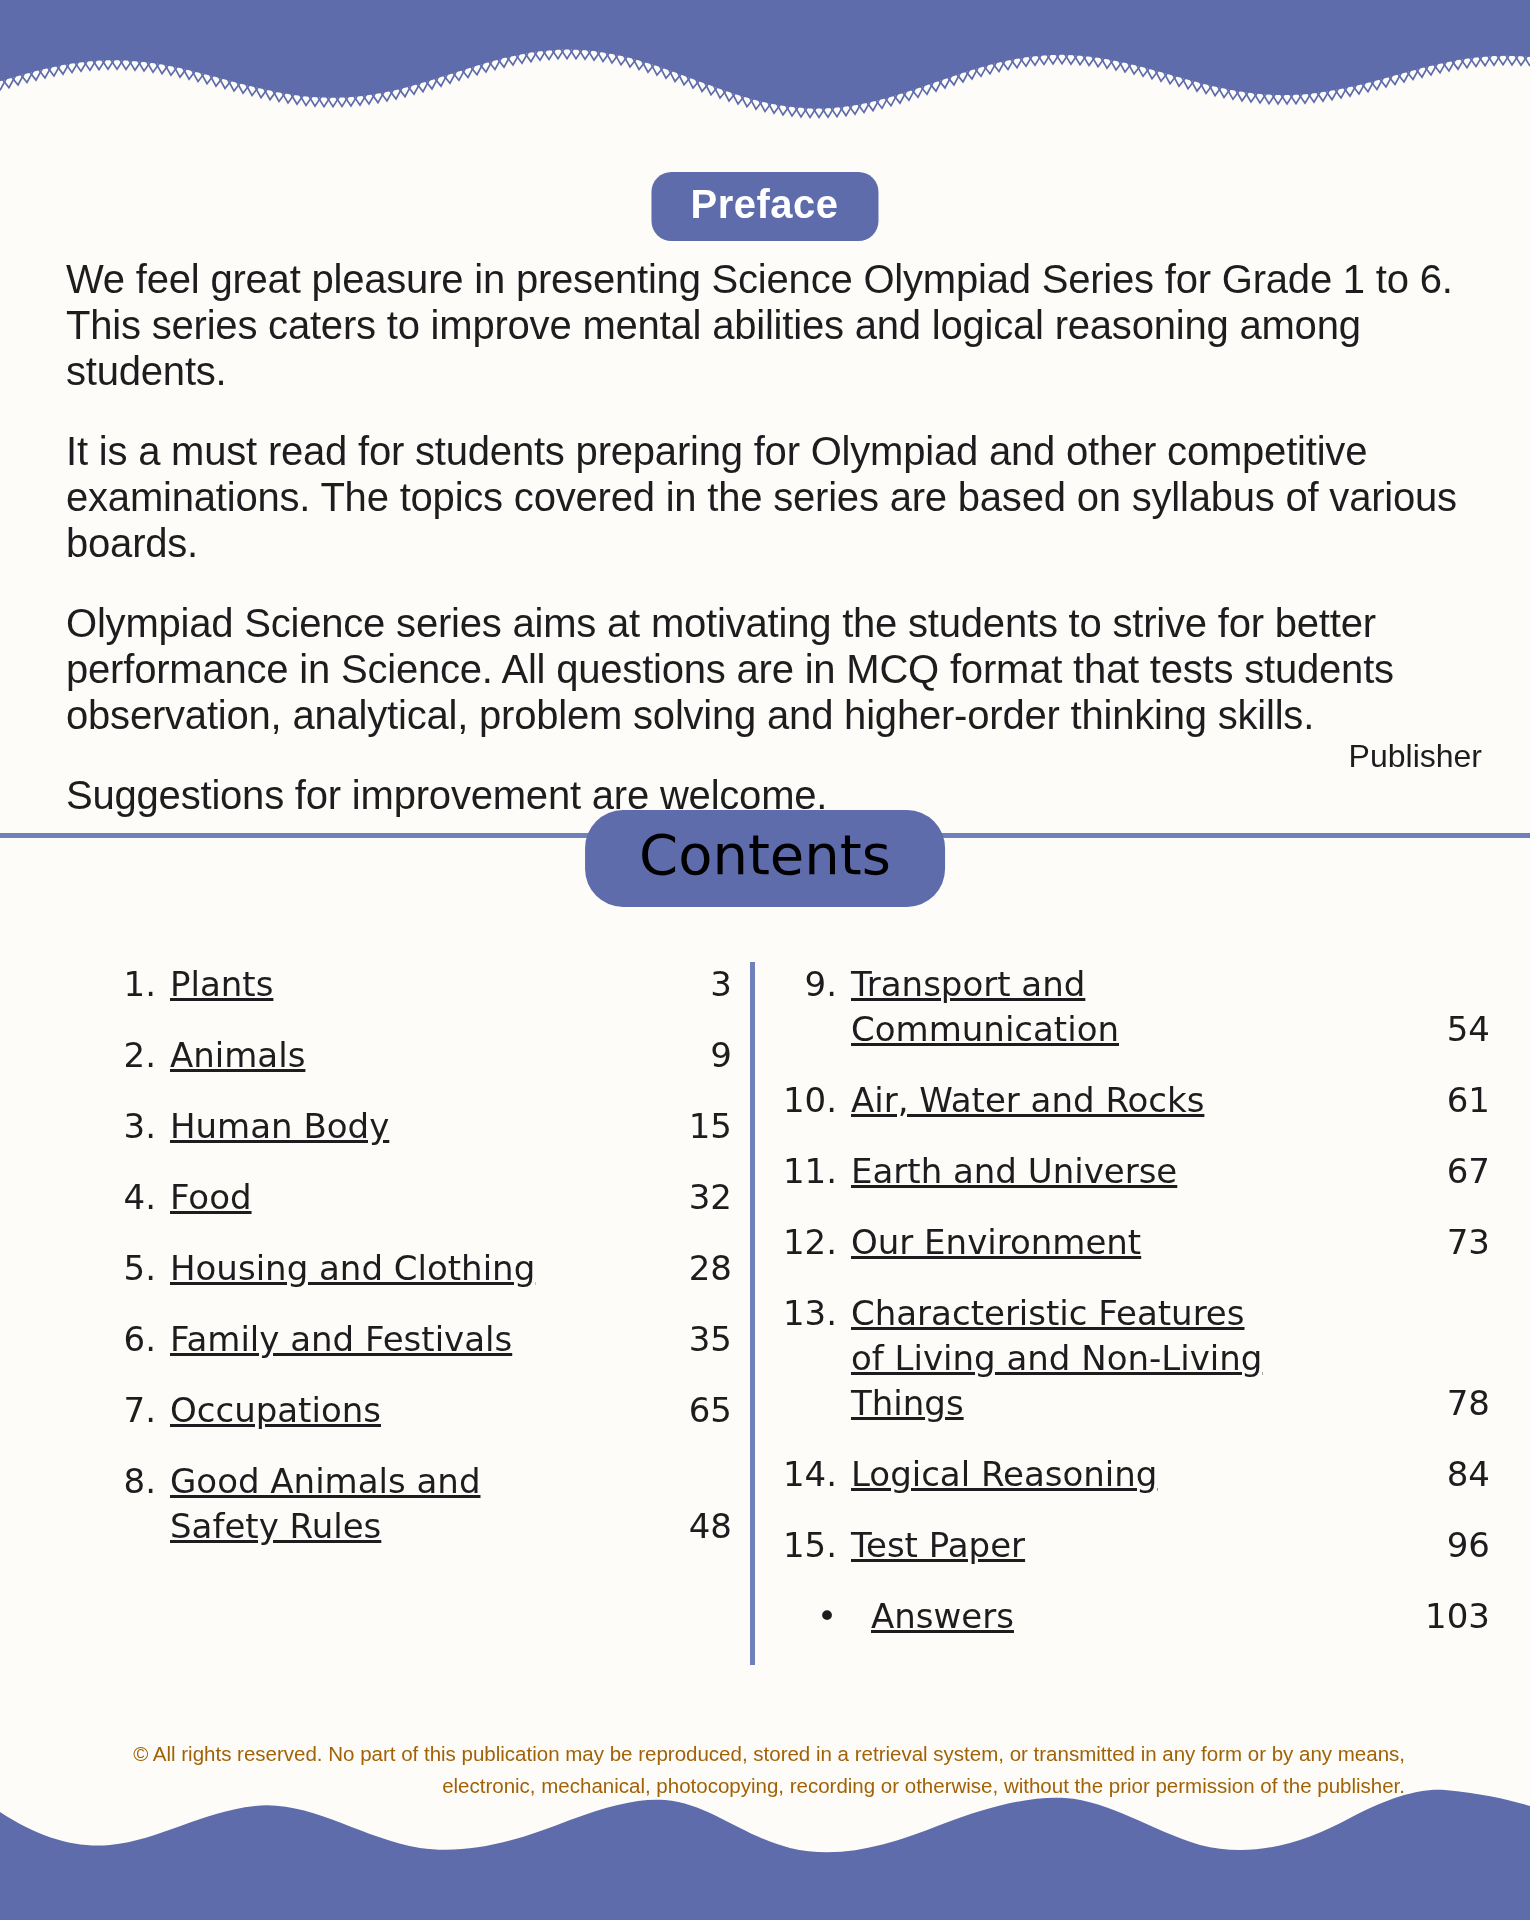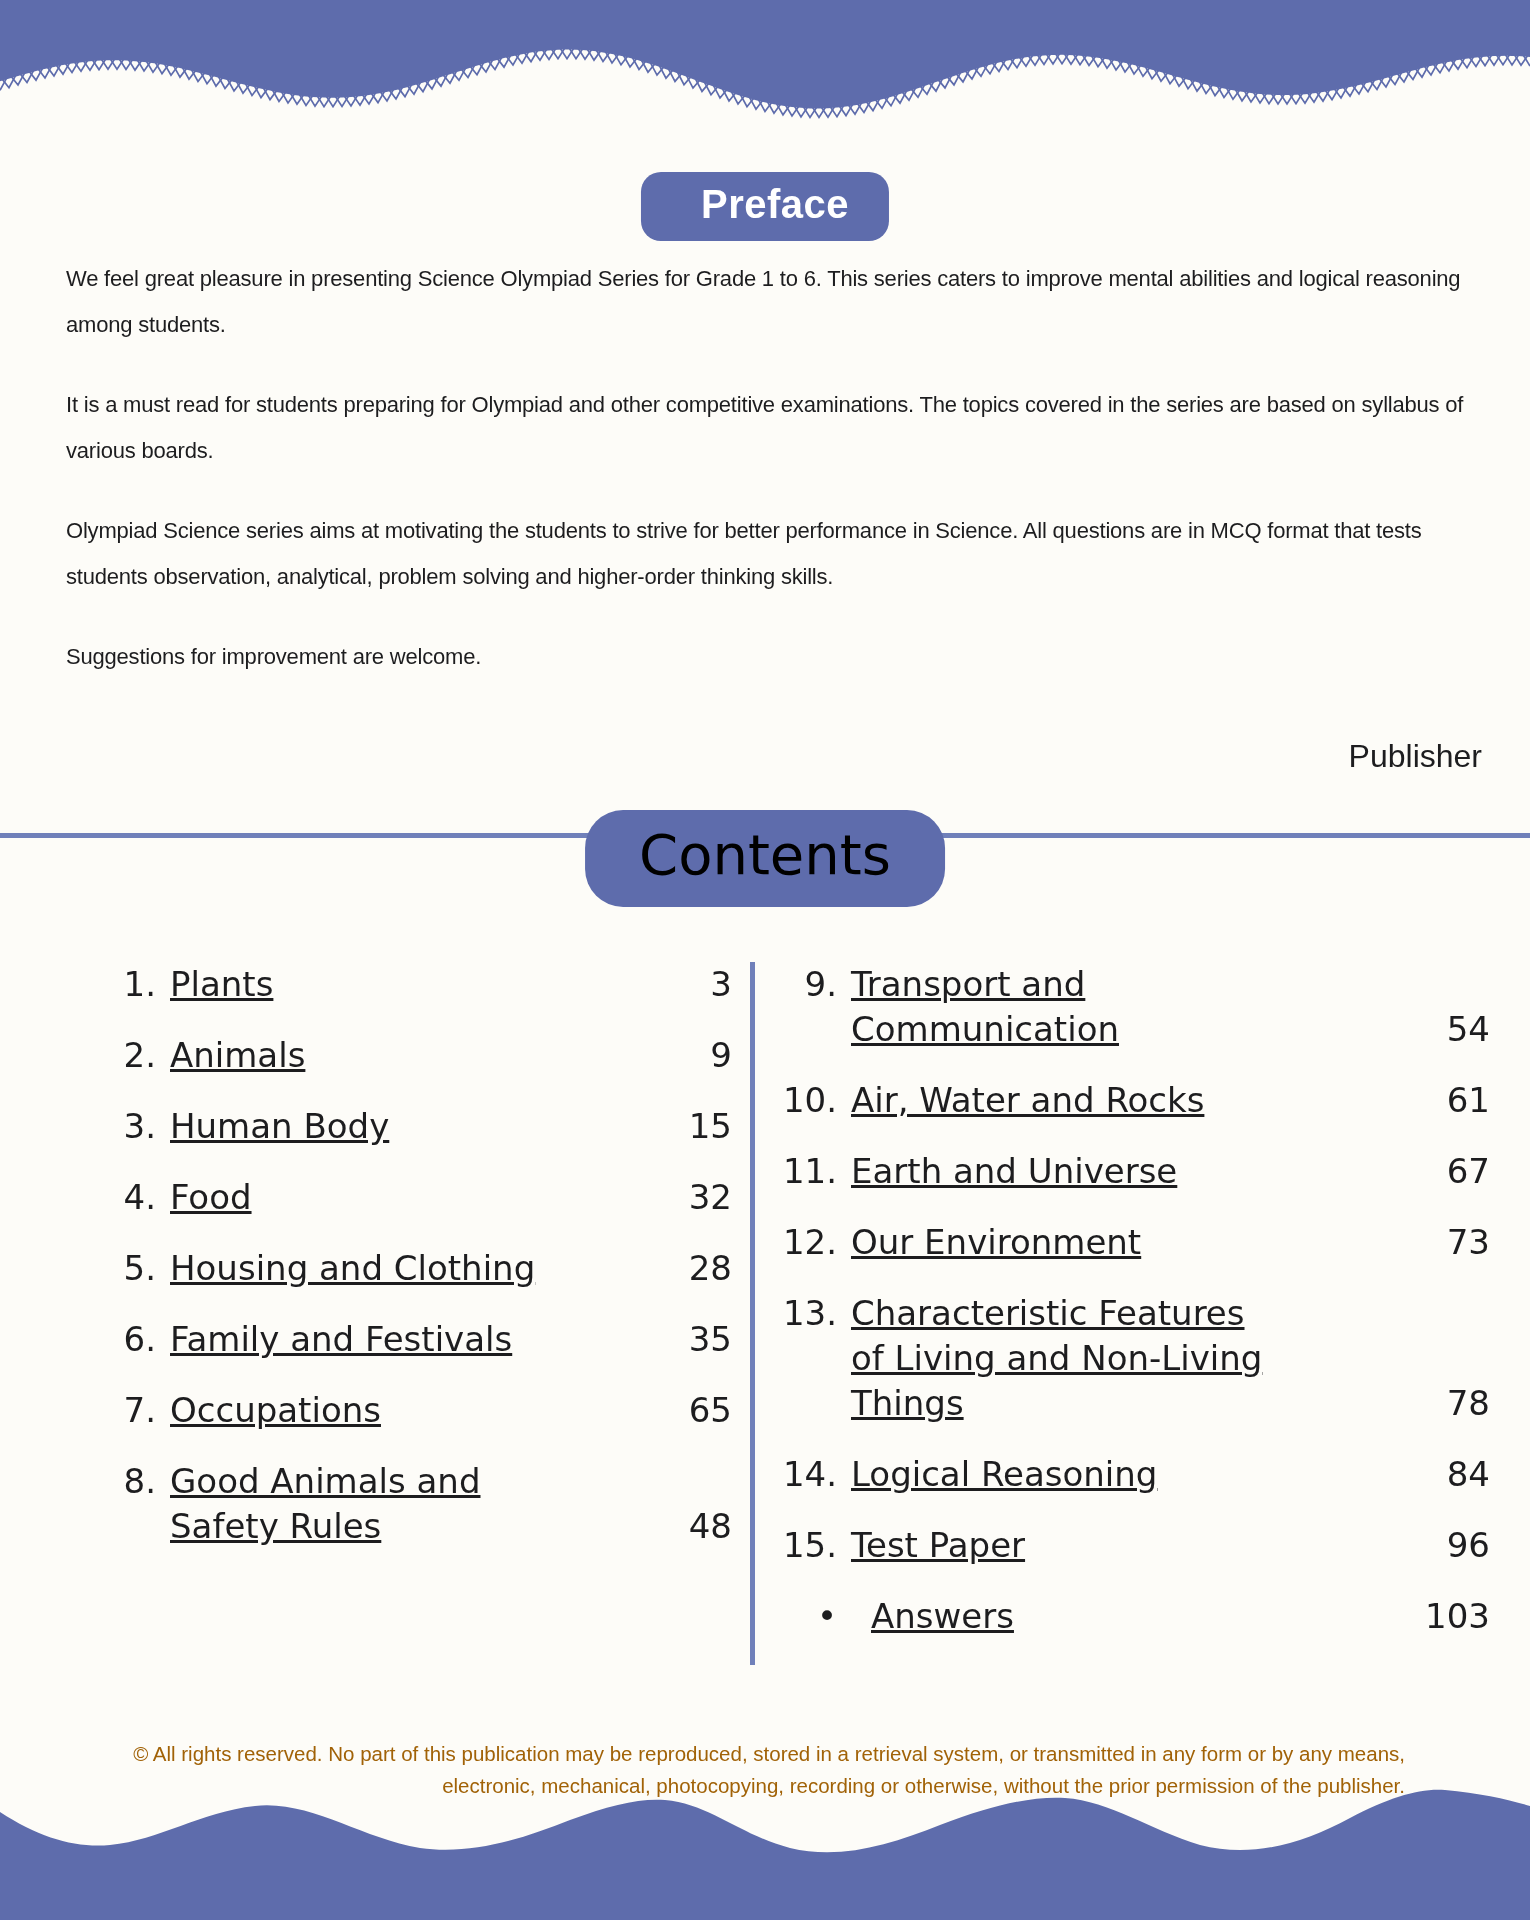--- a/index.html
+++ b/index.html
@@ -19,26 +19,26 @@
     color:var(--text);
   }
   svg.wave{position:absolute;left:0;display:block;}
   #top-wave{top:0;width:1530px;height:130px;}
   #bottom-wave{bottom:0;width:1530px;height:140px;}
 
   .preface-pill{
     position:absolute;top:172px;left:50%;transform:translateX(-50%);
     background:var(--accent);color:#fff;
     font-size:40px;font-weight:bold;
-    padding:10px 40px 14px 60px;border-radius:20px;
+    padding:10px 40px 14px 39px;border-radius:20px;
     letter-spacing:.5px;
   }
   .preface-body{
     position:absolute;top:256px;left:66px;width:1418px;
-    font-size:22px;line-height:46px;letter-spacing:-0.2px;
+    font-size:40px;line-height:46px;letter-spacing:-0.2px;
   }
   .preface-body p{margin-bottom:34px;}
   .publisher{
     position:absolute;top:738px;right:48px;
     font-size:32px;
   }
 
   .contents-band{position:absolute;top:0;left:0;width:100%;}
   .contents-rule{
     position:absolute;top:833px;left:0;width:1530px;height:5px;

